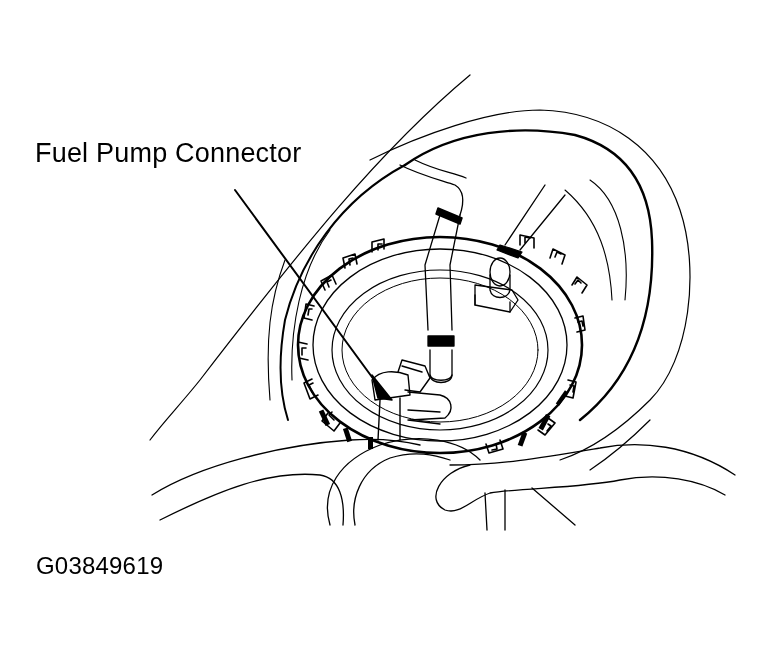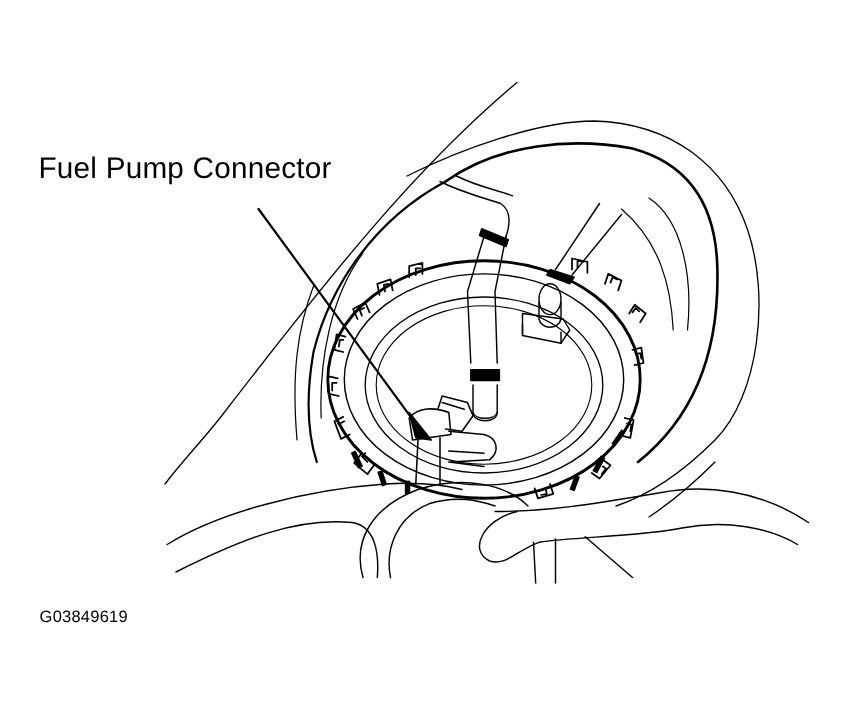--- a/index.html
+++ b/index.html
@@ -12,21 +12,21 @@
     }
     .drawing { position: absolute; left: 0; top: 0; }
     .label {
       position: absolute;
       font-family: "Liberation Sans", sans-serif;
       color: #000000;
       white-space: nowrap;
       letter-spacing: 0.2px;
     }
     .callout-label { left: 35px; top: 138px; font-size: 27px; }
-    .figure-id { left: 36px; top: 552px; font-size: 15px; }
+    .figure-id { left: 36px; top: 552px; font-size: 24px; }
     svg path, svg line, svg ellipse, svg circle { vector-effect: non-scaling-stroke; }
   </style>
 </head>
 <body>
 
 <div class="canvas">
 
   <svg class="drawing" width="774" height="648" viewBox="0 0 774 648" fill="none" stroke="#000" stroke-linecap="round" stroke-linejoin="round">
 
     <g stroke-width="1.2">

